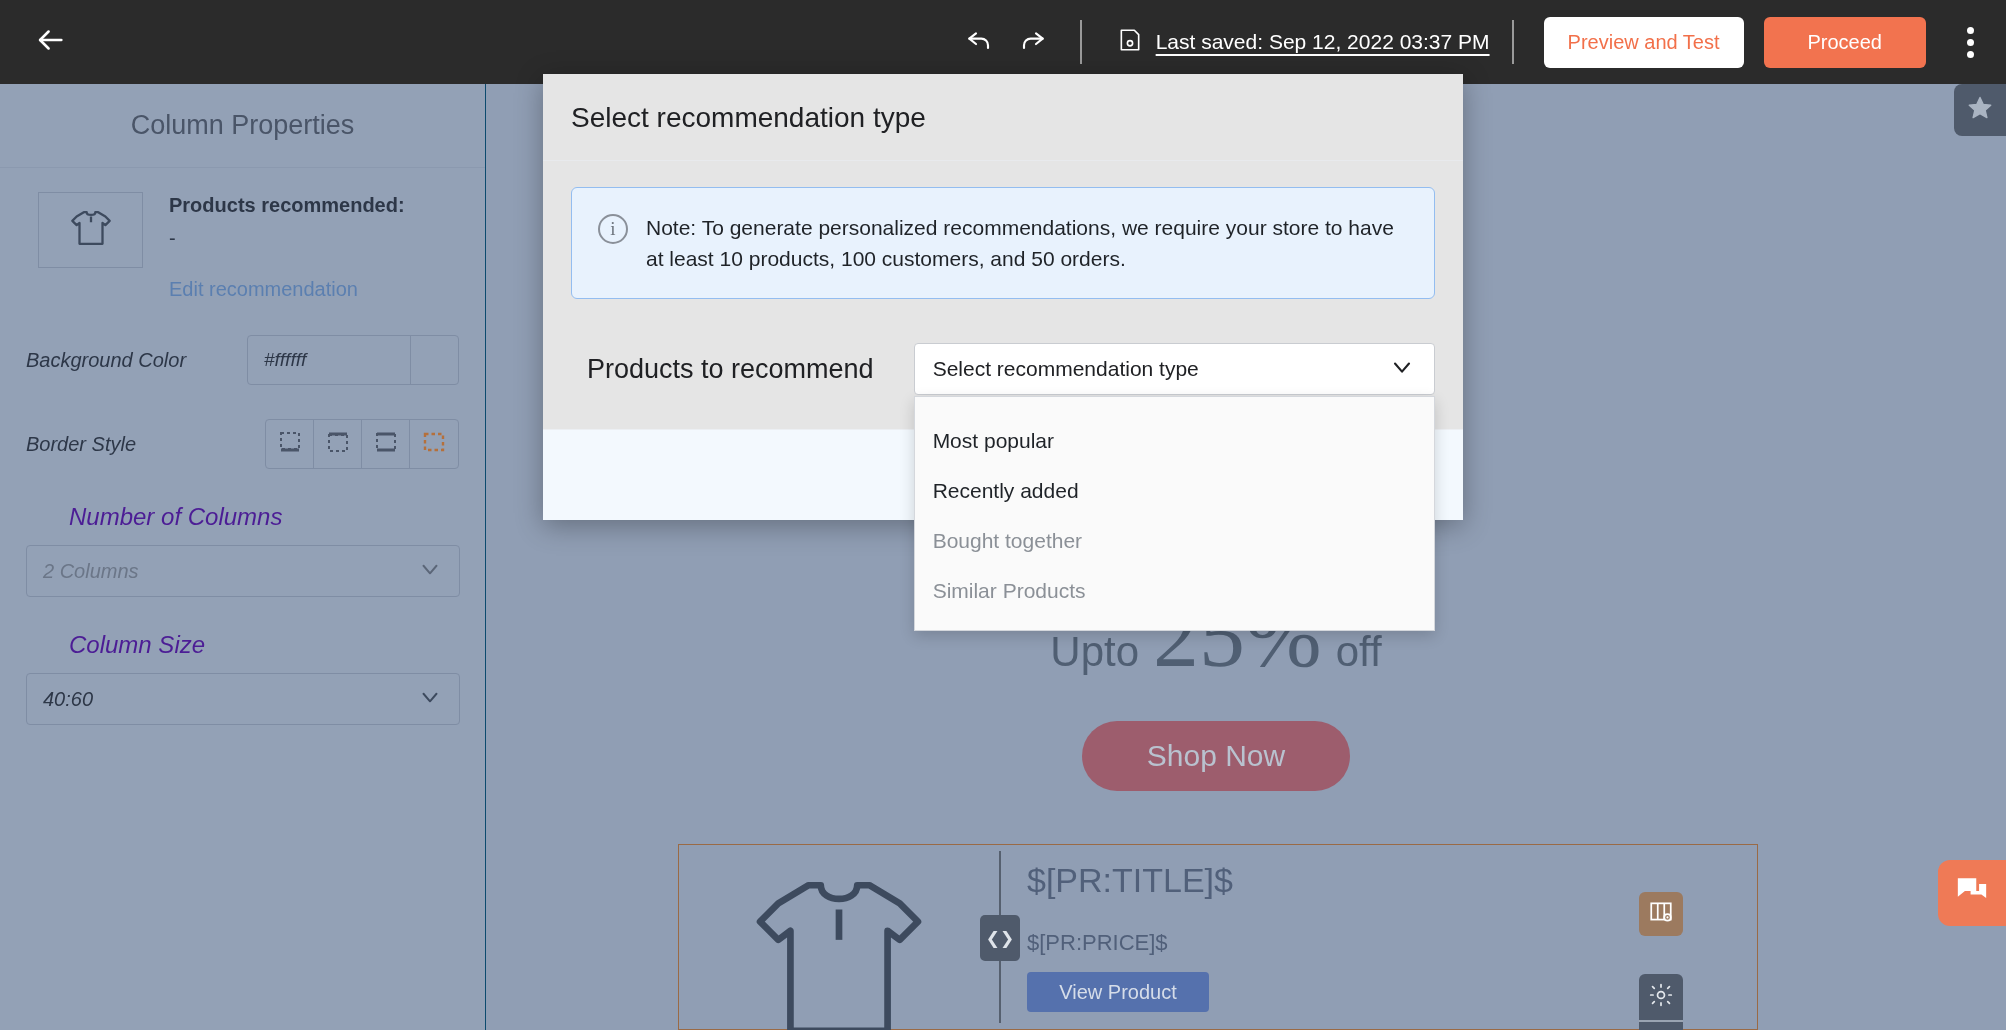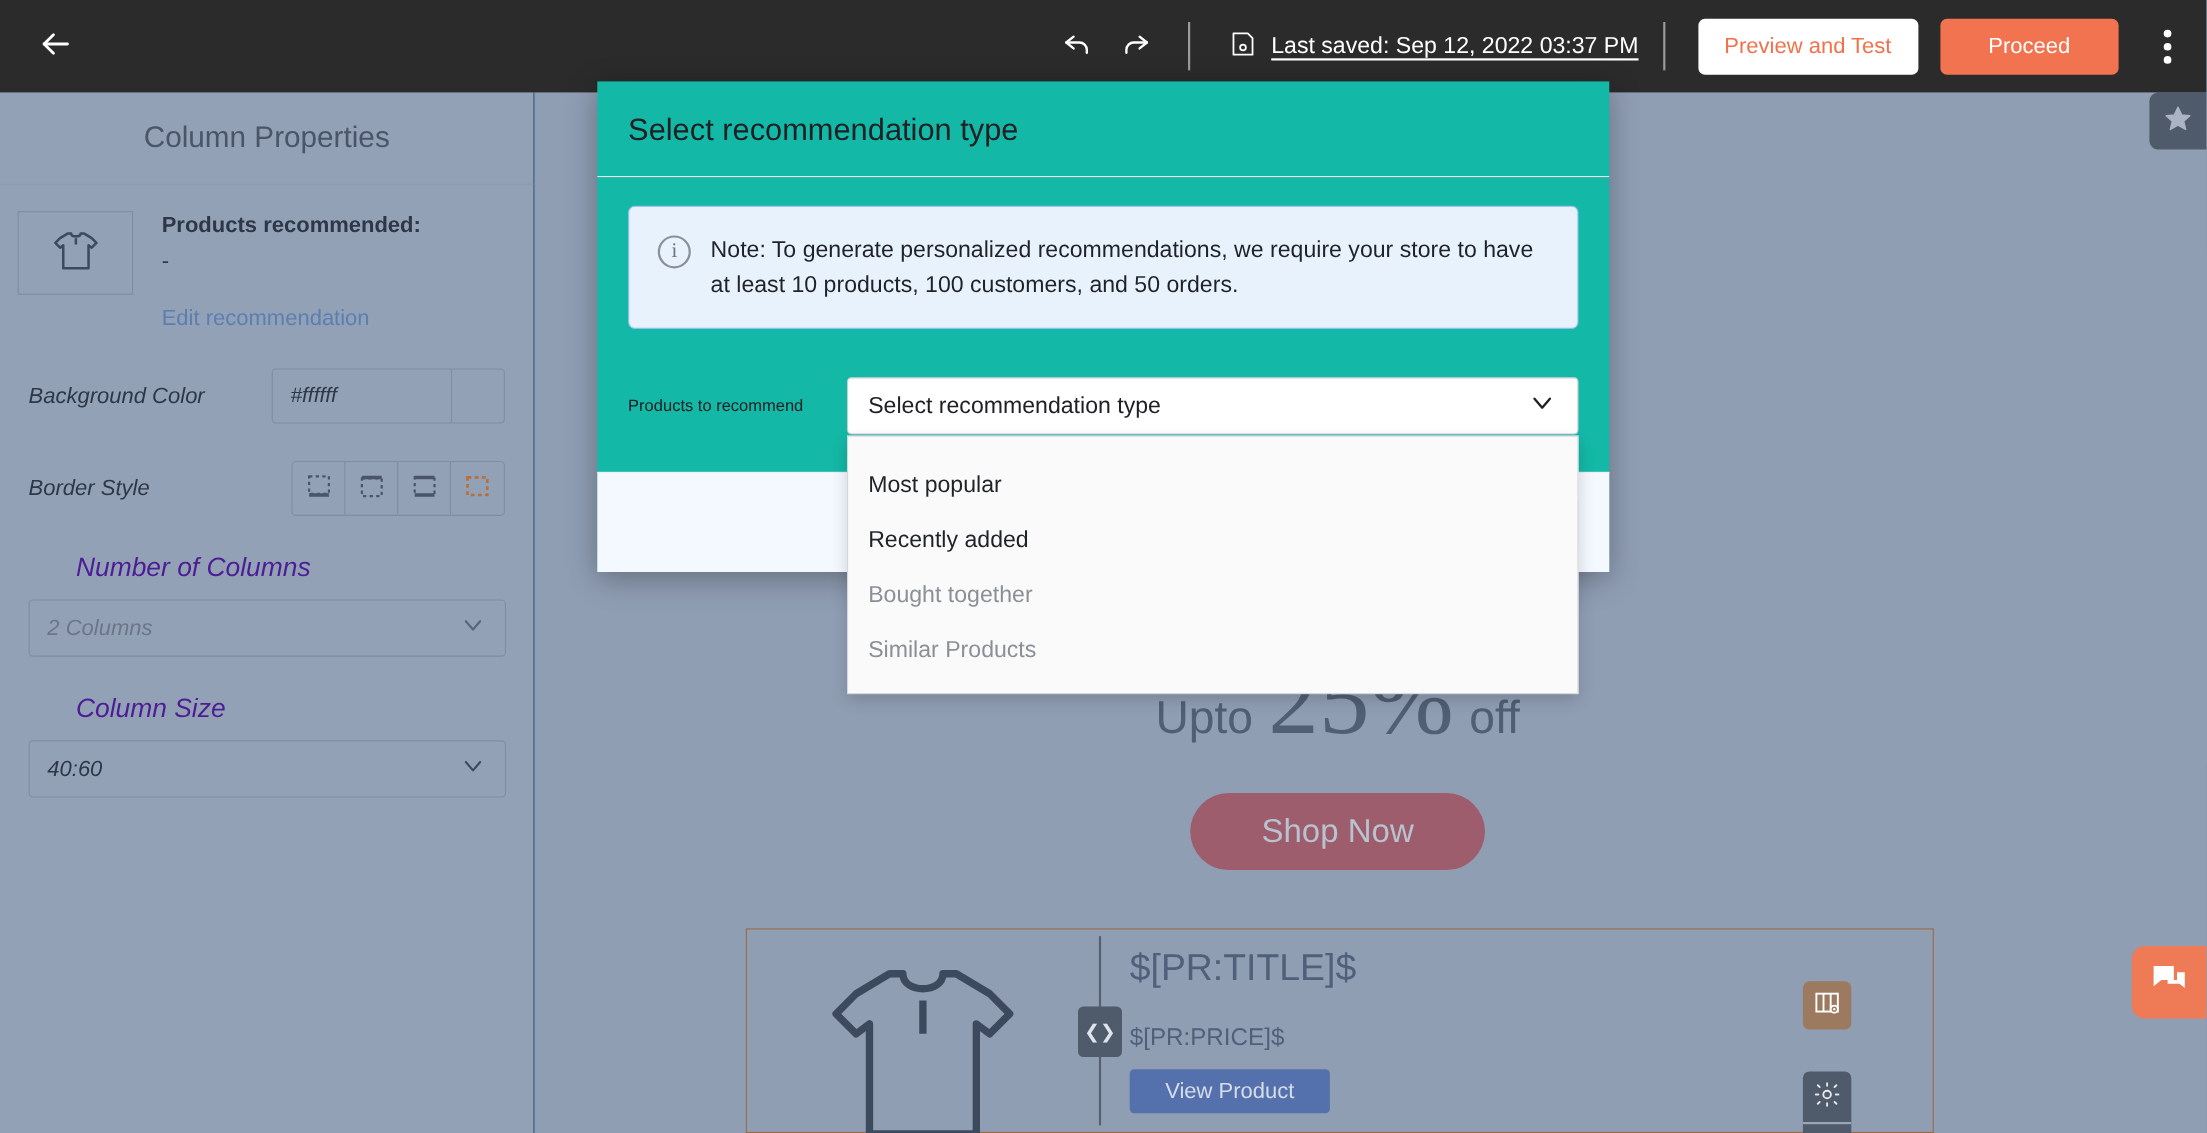--- a/index.html
+++ b/index.html
@@ -50,21 +50,21 @@
 
   
   .sidebar {
     position: absolute; top: 84px; left: 0; width: 486px; height: 946px;
     background: #93a1b6; border-right: 1px solid #0c4a6e;
   }
   .sidebar-title {
     text-align: center; font-size: 27px; color: #4a5568;
     padding: 26px 0 26px; border-bottom: 1px solid #8b99af;
   }
-  .prod-row { display: flex; padding: 24px 26px 0 16px; gap: 26px; }
+  .prod-row { display: flex; padding: 24px 26px 0 38px; gap: 26px; }
   .prod-thumb {
     width: 105px; height: 76px; border: 1px solid #7f8da4;
     display: flex; align-items: center; justify-content: center;
     flex: 0 0 auto;
   }
   .prod-info { padding-top: 2px; }
   .prod-label { font-size: 20px; font-weight: bold; color: #2d3748; }
   .prod-value { font-size: 20px; color: #2d3748; margin-top: 10px; }
   .edit-link { font-size: 20px; color: #5b7fb0; margin-top: 28px; cursor: pointer; }
 
@@ -160,39 +160,39 @@
   .chat-btn {
     position: absolute; right: 0; bottom: 104px; width: 68px; height: 66px;
     background: #ef7a56; border-top-left-radius: 12px; border-bottom-left-radius: 12px;
     display: flex; align-items: center; justify-content: center;
     cursor: pointer; z-index: 50;
   }
 
   
   .modal {
     position: absolute; left: 543px; top: 74px; width: 920px;
-    background: #14b8a6; box-shadow: 0 6px 26px rgba(0,0,0,0.30);
+    background: #e5e5e5; box-shadow: 0 6px 26px rgba(0,0,0,0.30);
     z-index: 70;
   }
   .modal-head { padding: 28px 28px 26px; border-bottom: 1px solid #e8eaed; }
   .modal-title { font-size: 28px; color: #202124; }
   .modal-body { padding: 26px 28px 34px; }
   .note {
     background: #e8f2fd; border: 1px solid #93bdf0; border-radius: 6px;
     display: flex; gap: 18px; padding: 24px 26px;
   }
   .note-icon {
     flex: 0 0 auto; width: 30px; height: 30px; border: 2px solid #8a9099;
     border-radius: 50%; display: flex; align-items: center; justify-content: center;
     color: #6c737c; font-size: 19px; font-family: "Liberation Serif", serif;
     margin-top: 2px;
   }
   .note-text { font-size: 21px; color: #1f2328; line-height: 1.48; }
   .recommend-row { display: flex; align-items: center; gap: 40px; margin-top: 44px; }
-  .recommend-label { font-size: 15px; color: #202124; }
+  .recommend-label { font-size: 27px; color: #202124; margin-left: 16px; }
   .rec-select-wrap { position: relative; flex: 1; }
   .rec-select {
     height: 52px; border: 1px solid #c9ccd1; border-radius: 4px; background: #fff;
     display: flex; align-items: center; padding: 0 18px; cursor: pointer;
   }
   .rec-select span { font-size: 21px; color: #202124; }
   .rec-select .chev { margin-left: auto; }
   .rec-options {
     position: absolute; left: 0; right: 0; top: 53px; background: #fafafa;
     border: 1px solid #d4d7dc; box-shadow: 0 5px 14px rgba(0,0,0,0.16);

